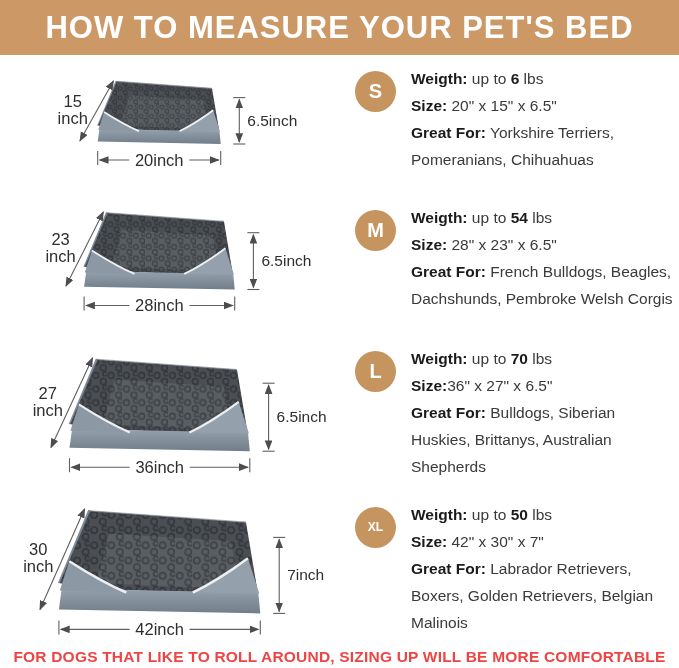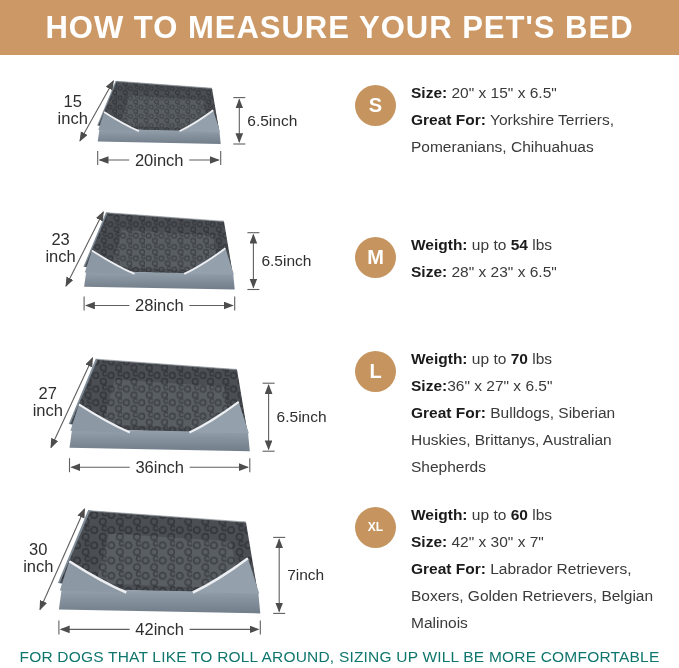--- a/index.html
+++ b/index.html
@@ -19,21 +19,21 @@
   .spec-cell{flex:1 1 auto;display:flex;align-items:center;padding-left:10px;padding-right:6px;}
   .spec-inner{display:flex;align-items:flex-start;width:100%;}
   .badge{width:41px;height:41px;border-radius:50%;background:#c6945e;color:#ffffff;
          display:flex;align-items:center;justify-content:center;
          font-weight:700;font-size:20px;flex:0 0 auto;margin-top:6px;}
   .row-xl .badge{font-size:12px;}
   .spec-text{margin-left:15px;flex:1 1 auto;}
   .spec-line{font-size:15.5px;line-height:27px;color:#3a3a3a;}
   .spec-line .b{font-weight:700;color:#1b1b1b;}
   .footer{height:23px;flex:0 0 auto;display:flex;align-items:center;justify-content:center;background:#ffffff;}
-  .footer div{color:#0f766e;font-weight:400;font-size:15.5px;letter-spacing:0.2px;white-space:nowrap;}
+  .footer div{color:#ef4444;font-weight:700;font-size:15.5px;letter-spacing:0.2px;white-space:nowrap;}
 </style>
 </head>
 <body>
 
 <div class="page">
 
   <div class="header">
     <h1>HOW TO MEASURE YOUR PET'S BED</h1>
   </div>
 
@@ -90,20 +90,21 @@
               <text x="203.3" y="58.8" font-size="15.5">6.5inch</text>
               <text x="28.7" y="39.9" text-anchor="middle" font-size="16.5">15</text>
               <text x="28.7" y="56.9" text-anchor="middle" font-size="16.5">inch</text>
             </svg>
           </div>
       </div>
       <div class="spec-cell">
         <div class="spec-inner">
           <div class="badge">S</div>
           <div class="spec-text">
+            <div class="spec-line"><span class="b">Weigth:</span><span> up to </span><span class="b">6</span><span> lbs</span></div>
             <div class="spec-line"><span class="b">Size:</span><span> 20" x 15" x 6.5"</span></div>
             <div class="spec-line"><span class="b">Great For:</span><span> Yorkshire Terriers, Pomeranians, Chihuahuas</span></div>
           </div>
         </div>
       </div>
     </div>
 
     <div class="row row-m">
       <div class="bed-cell">
         <div class="bed-figure">
@@ -157,20 +158,21 @@
               <text x="30.6" y="64" text-anchor="middle" font-size="16.5">inch</text>
             </svg>
           </div>
       </div>
       <div class="spec-cell">
         <div class="spec-inner">
           <div class="badge">M</div>
           <div class="spec-text">
             <div class="spec-line"><span class="b">Weigth:</span><span> up to </span><span class="b">54</span><span> lbs</span></div>
             <div class="spec-line"><span class="b">Size:</span><span> 28" x 23" x 6.5"</span></div>
+            <div class="spec-line"><span class="b">Great For:</span><span> French Bulldogs, Beagles, Dachshunds, Pembroke Welsh Corgis</span></div>
           </div>
         </div>
       </div>
     </div>
 
     <div class="row row-l">
       <div class="bed-cell">
         <div class="bed-figure">
             <svg width="316" height="136" viewBox="0 0 316 136">
               <defs>
@@ -286,21 +288,21 @@
               <text x="283.2" y="85.4" font-size="15.5">7inch</text>
               <text x="34.3" y="60.3" text-anchor="middle" font-size="16.5">30</text>
               <text x="34.3" y="77.3" text-anchor="middle" font-size="16.5">inch</text>
             </svg>
           </div>
       </div>
       <div class="spec-cell">
         <div class="spec-inner">
           <div class="badge">XL</div>
           <div class="spec-text">
-            <div class="spec-line"><span class="b">Weigth:</span><span> up to </span><span class="b">60</span><span> lbs</span></div>
+            <div class="spec-line"><span class="b">Weigth:</span><span> up to </span><span class="b">50</span><span> lbs</span></div>
             <div class="spec-line"><span class="b">Size:</span><span> 42" x 30" x 7"</span></div>
             <div class="spec-line"><span class="b">Great For:</span><span> Labrador Retrievers, Boxers, Golden Retrievers, Belgian Malinois</span></div>
           </div>
         </div>
       </div>
     </div>
 
   </div>
 
   <div class="footer">

